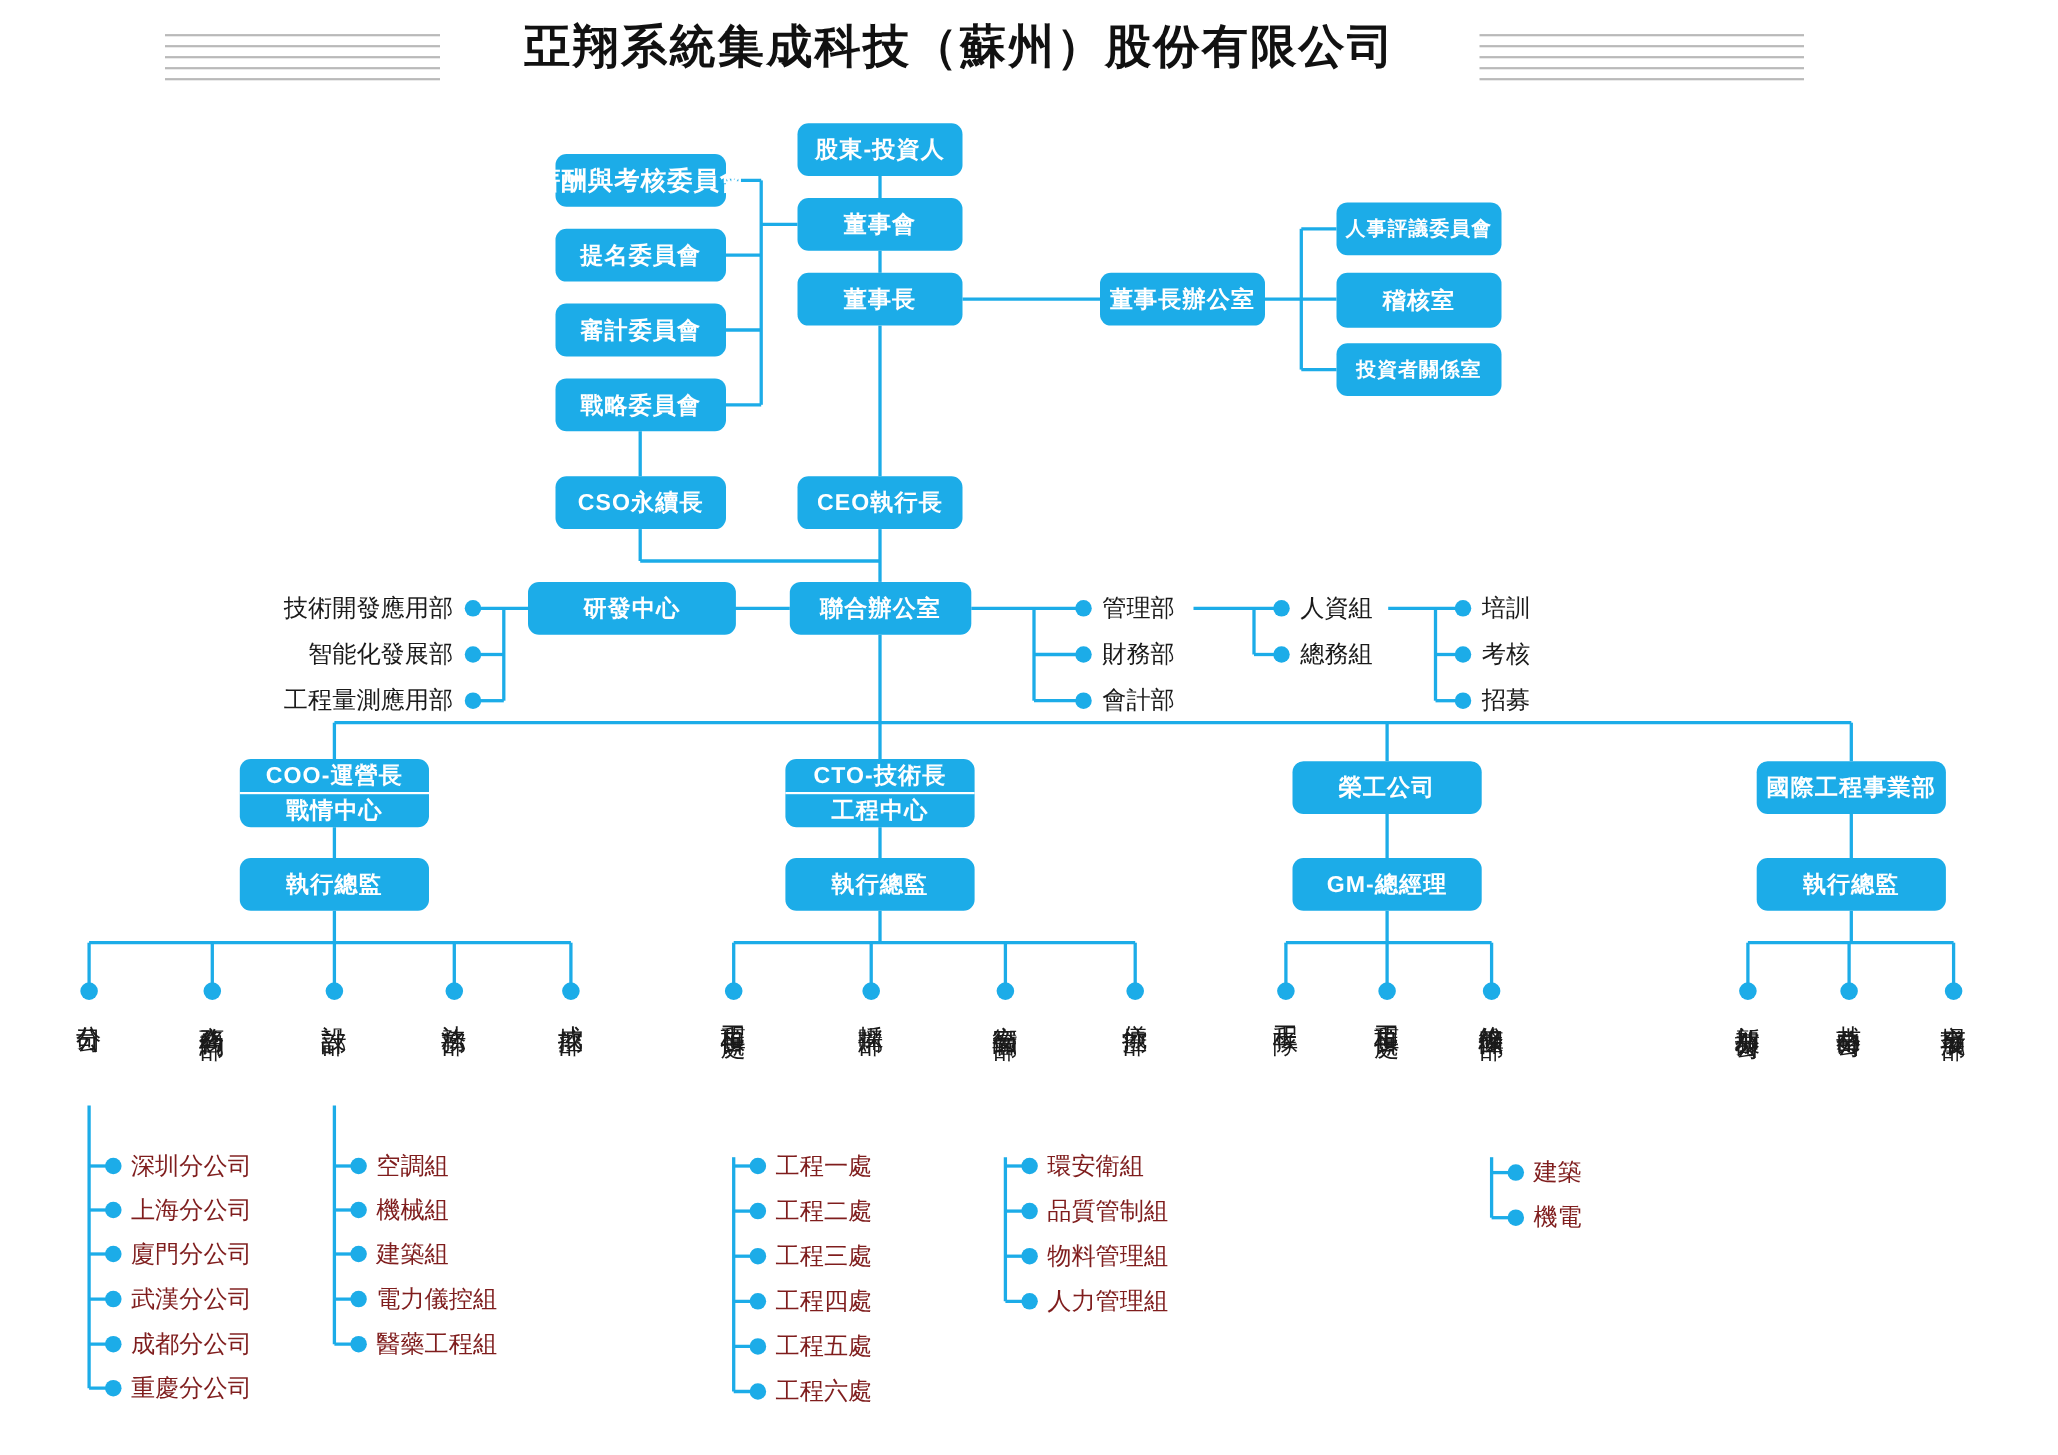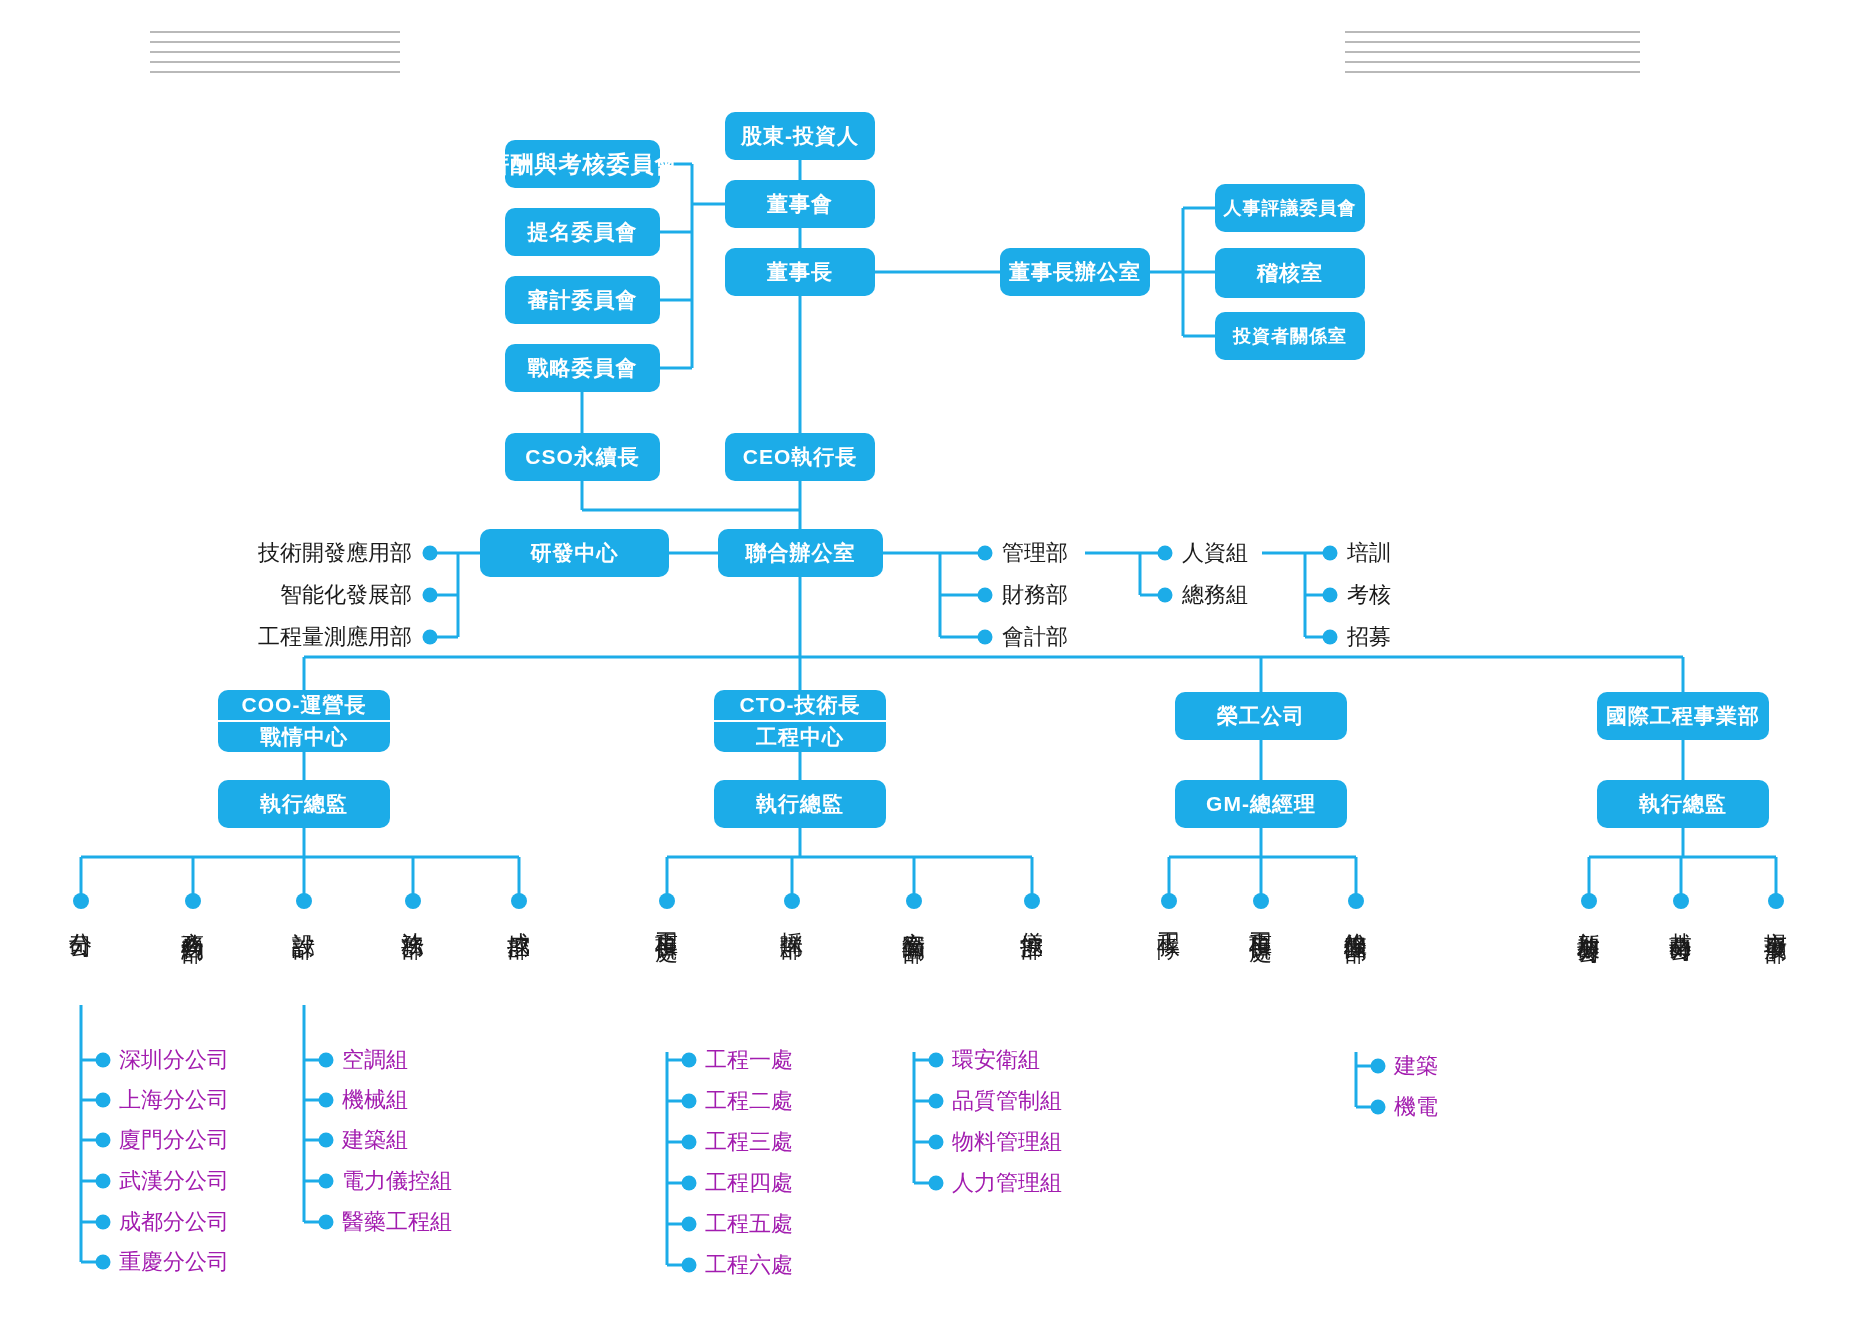--- a/index.html
+++ b/index.html
@@ -19,34 +19,35 @@
        letter-spacing:1px;white-space:nowrap;}
   .box2{flex-direction:column;}
   .box2 .row{flex:1;width:100%;display:flex;align-items:center;justify-content:center;}
   .box2 .row + .row{border-top:2px solid #fff;}
   .fs17{font-size:23px;}
   .fs18{font-size:18px;}
   .lbl{position:absolute;font-size:22px;color:#1a1a1a;white-space:nowrap;height:28px;line-height:28px;font-weight:500;}
   .lbl.r{text-align:right;}
   .vlbl{position:absolute;writing-mode:vertical-rl;font-size:23px;color:#1a1a1a;
         letter-spacing:2px;line-height:28px;font-weight:500;}
-  .item{position:absolute;font-size:22px;color:#a21caf;white-space:nowrap;height:28px;line-height:28px;font-weight:500;}
+  .item{position:absolute;font-size:22px;color:#7f1d1d;white-space:nowrap;height:28px;line-height:28px;font-weight:500;}
 </style>
 </head>
 <body>
 
 <div class="canvas">
 
   <div class="decor dl">
       <i></i>
       <i></i>
       <i></i>
       <i></i>
       <i></i>
     </div>
+  <h1 class="title">亞翔系統集成科技（蘇州）股份有限公司</h1>
   <div class="decor dr">
       <i></i>
       <i></i>
       <i></i>
       <i></i>
       <i></i>
     </div>
 
   <svg class="wires" width="1871" height="1323" viewBox="0 0 1871 1323">
 

